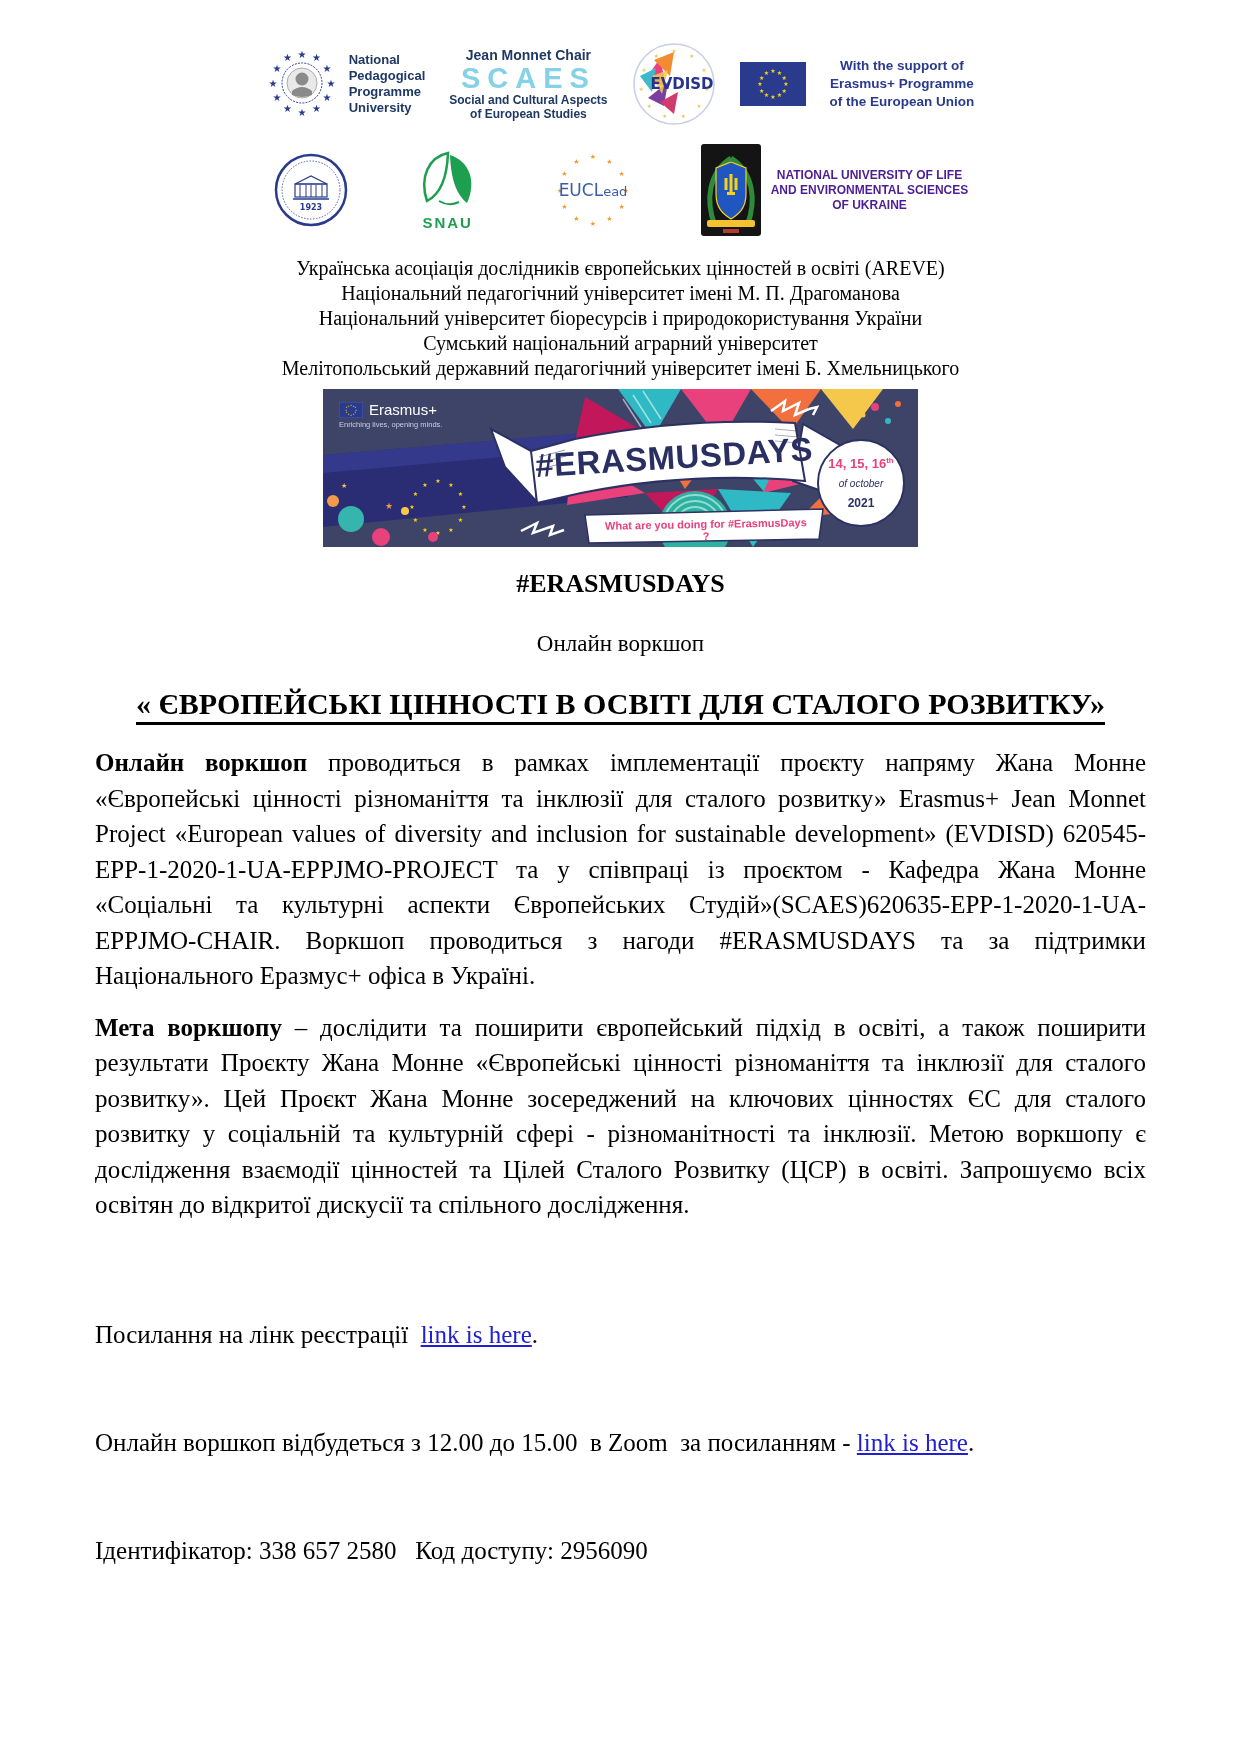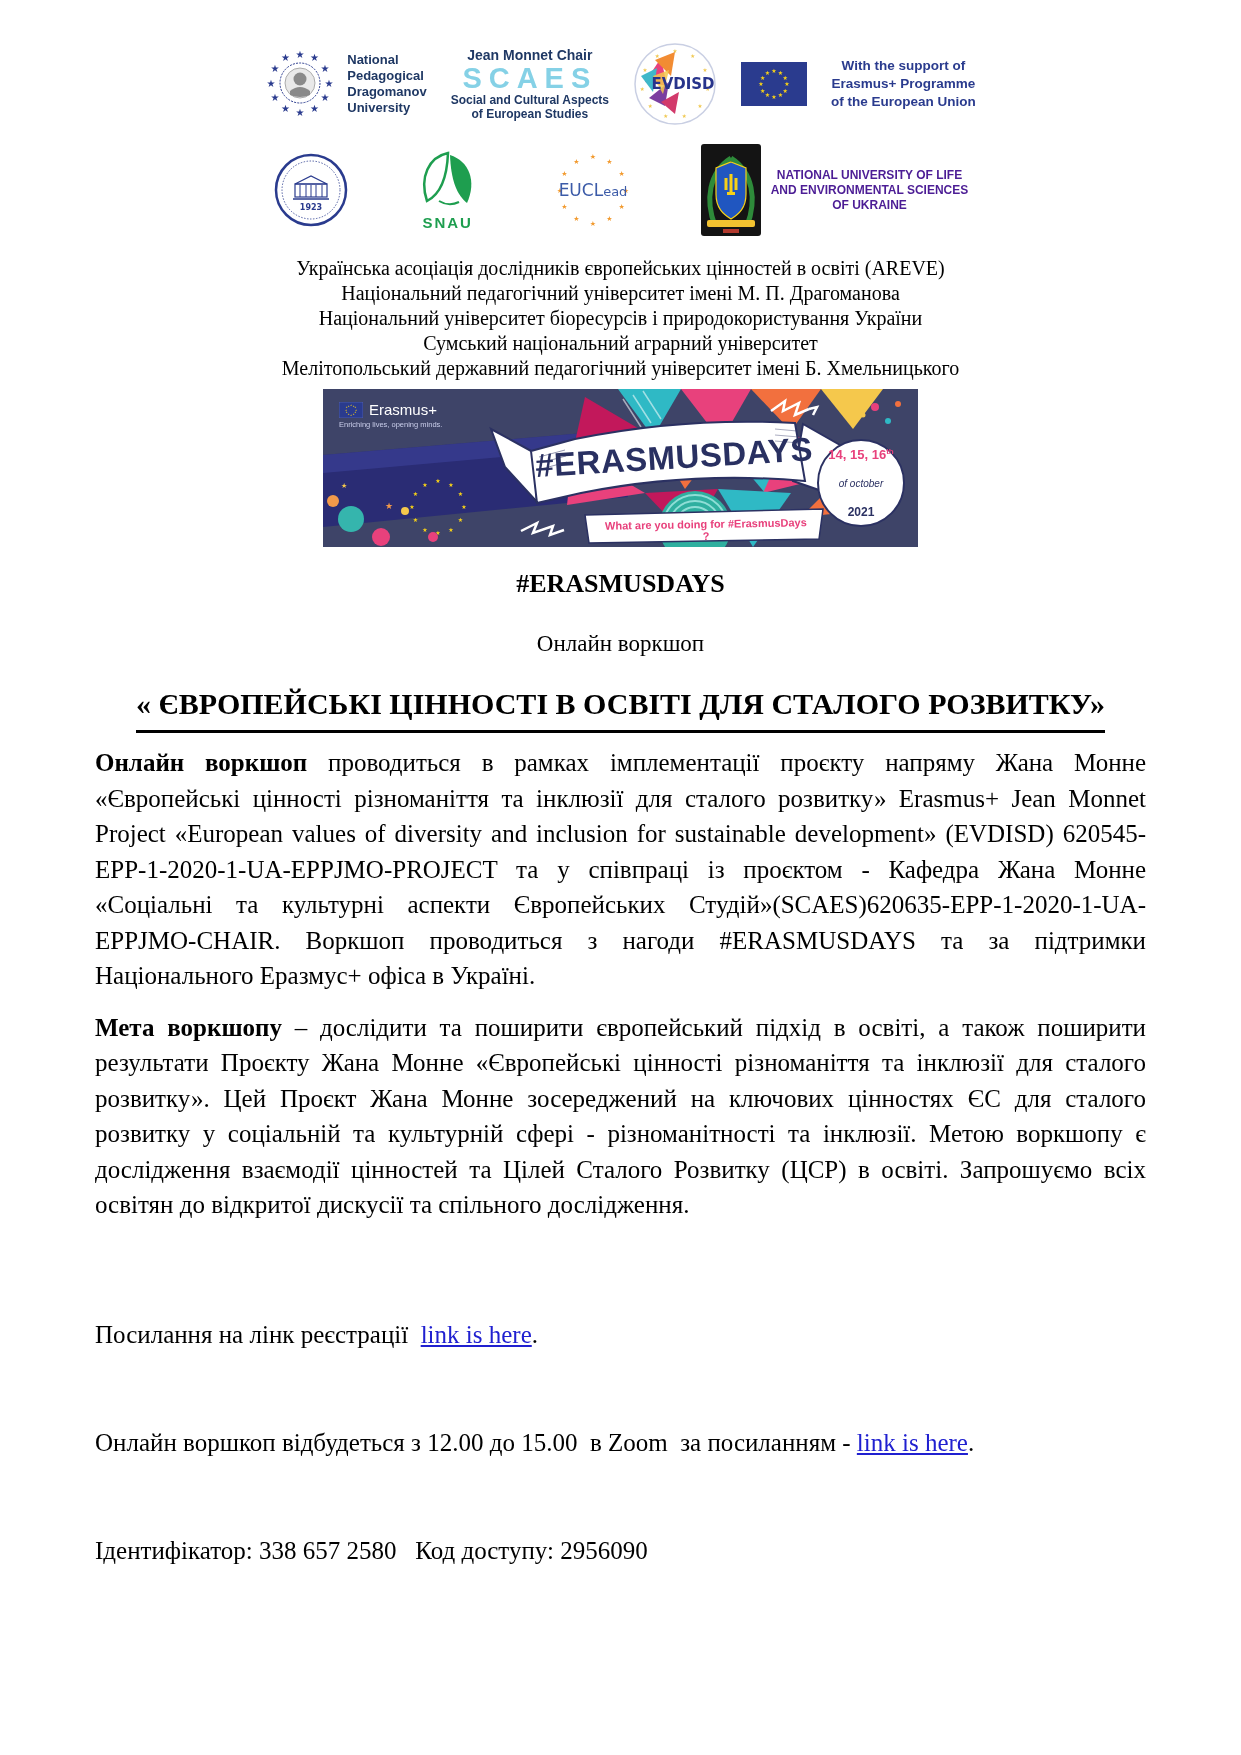--- a/index.html
+++ b/index.html
@@ -28,33 +28,33 @@
   
   .banner{position:relative;width:595px;height:158px;margin:8px auto 0;background:#3E4468;overflow:hidden;}
   .banner svg.deco{position:absolute;left:0;top:0;}
   .banner-erasmus{position:absolute;left:16px;top:12px;}
   .banner-erasmus .row{display:flex;align-items:center;gap:6px;}
   .banner-brand{color:#fff;font-family:"Liberation Sans",sans-serif;font-size:15px;}
   .banner-tagline{color:#C9CDEA;font-family:"Liberation Sans",sans-serif;font-size:7.5px;margin-top:2px;}
   .banner-hashtag{position:absolute;left:212px;top:50px;width:266px;text-align:center;transform:rotate(-3.5deg);
     font-family:"Liberation Sans",sans-serif;font-weight:800;font-size:33px;letter-spacing:0.5px;color:#293061;}
   .banner-badge{position:absolute;left:494px;top:50px;width:88px;height:88px;background:#fff;border:2.5px solid #2B3162;
-    border-radius:50%;display:flex;flex-direction:column;align-items:center;justify-content:center;gap:16px;box-sizing:border-box;}
+    border-radius:50%;display:flex;flex-direction:column;align-items:center;justify-content:center;gap:7px;box-sizing:border-box;}
   .badge-dates{color:#E8417C;font-family:"Liberation Sans",sans-serif;font-weight:bold;font-size:13px;}
   .badge-dates sup{font-size:8px;}
   .badge-month{color:#2B3162;font-family:"Liberation Sans",sans-serif;font-style:italic;font-size:10px;}
   .badge-year{color:#2B3162;font-family:"Liberation Sans",sans-serif;font-weight:bold;font-size:12px;}
   .banner-question{position:absolute;left:278px;top:129px;width:210px;text-align:center;transform:rotate(-1deg);
     font-family:"Liberation Sans",sans-serif;font-weight:bold;font-size:11px;color:#E8417C;}
 
   
   .h-hashtag{margin-top:22px;text-align:center;font-weight:bold;font-size:26px;}
   .h-event{margin-top:32px;text-align:center;font-size:23px;}
   .h-title{margin-top:30px;text-align:center;font-weight:bold;font-size:30px;}
-  .h-title span{border-bottom:3px solid #000;padding-bottom:10px;font-family:Liberation Serif, serif;}
+  .h-title span{border-bottom:3px solid #000;padding-bottom:2px;font-family:Liberation Serif, serif;}
   .h-date{margin-top:26px;text-align:center;font-weight:bold;font-size:20px;}
 
   
   .content{margin:0 95px;}
   .para{font-size:25px;line-height:35.5px;text-align:justify;}
   .para.p1{margin-top:24px;}
   .para.p2{margin-top:16px;}
   .info{margin-top:22px;font-size:25px;line-height:36px;white-space:pre-wrap;}
   .info a{color:#2020D0;text-decoration:underline;}
   b.lead{font-weight:bold;}
@@ -82,21 +82,21 @@
             <text x="20.5" y="14.4" text-anchor="middle" font-size="10" fill="#2A3B8E">★</text>
           </g>
         <circle cx="35" cy="36" r="20" fill="#fff" stroke="#2A3B8E" stroke-width="1" stroke-dasharray="2 1.2"></circle>
         <circle cx="35" cy="36" r="15" fill="#E9E9E9" stroke="#999" stroke-width="0.8"></circle>
         <circle cx="35" cy="32" r="6.5" fill="#8a8a8a"></circle>
         <path d="M25,44 Q35,36 45,44 L45,48 Q35,52 25,48 Z" fill="#8a8a8a"></path>
       </svg>
       <div class="drag-text">
         <div>National</div>
         <div>Pedagogical</div>
-        <div>Dragomanov</div>
+        <div>Programme</div>
         <div>University</div>
       </div>
     </div>
 
     <div class="scaes">
       <div class="scaes-title">Jean Monnet Chair</div>
       <div class="scaes-acronym">SCAES</div>
       <div class="scaes-sub">Social and Cultural Aspects</div>
       <div class="scaes-sub">of European Studies</div>
     </div>

